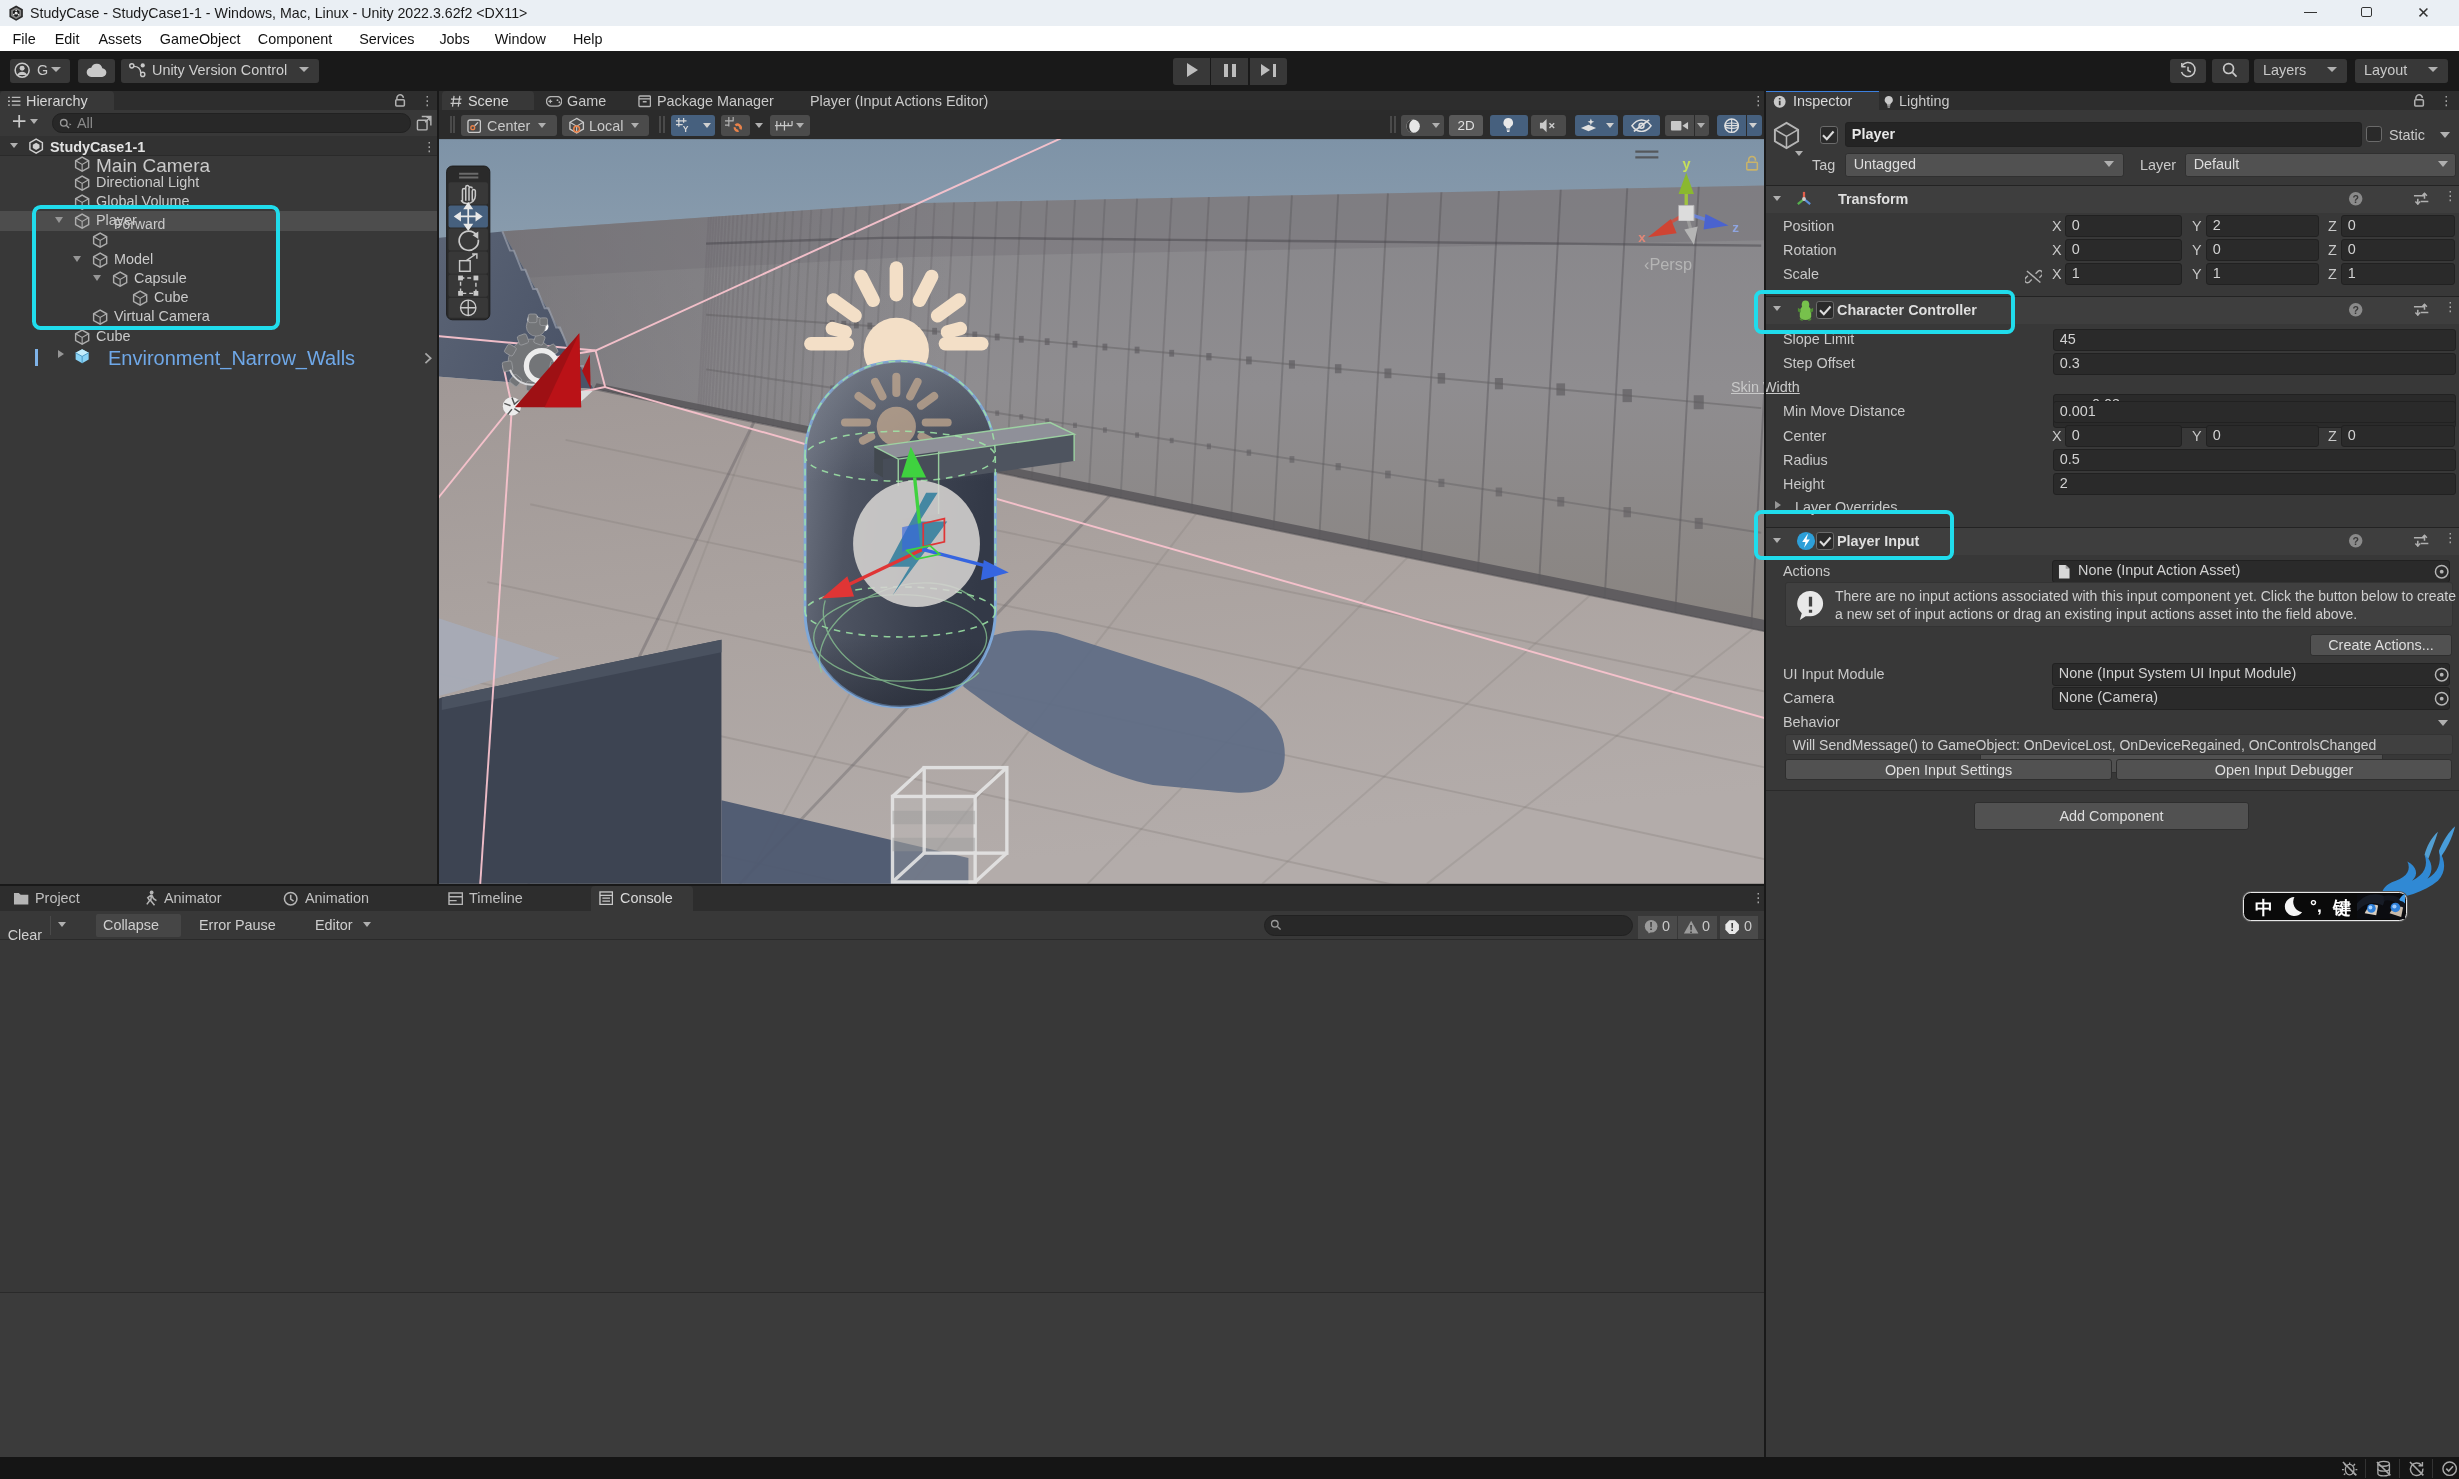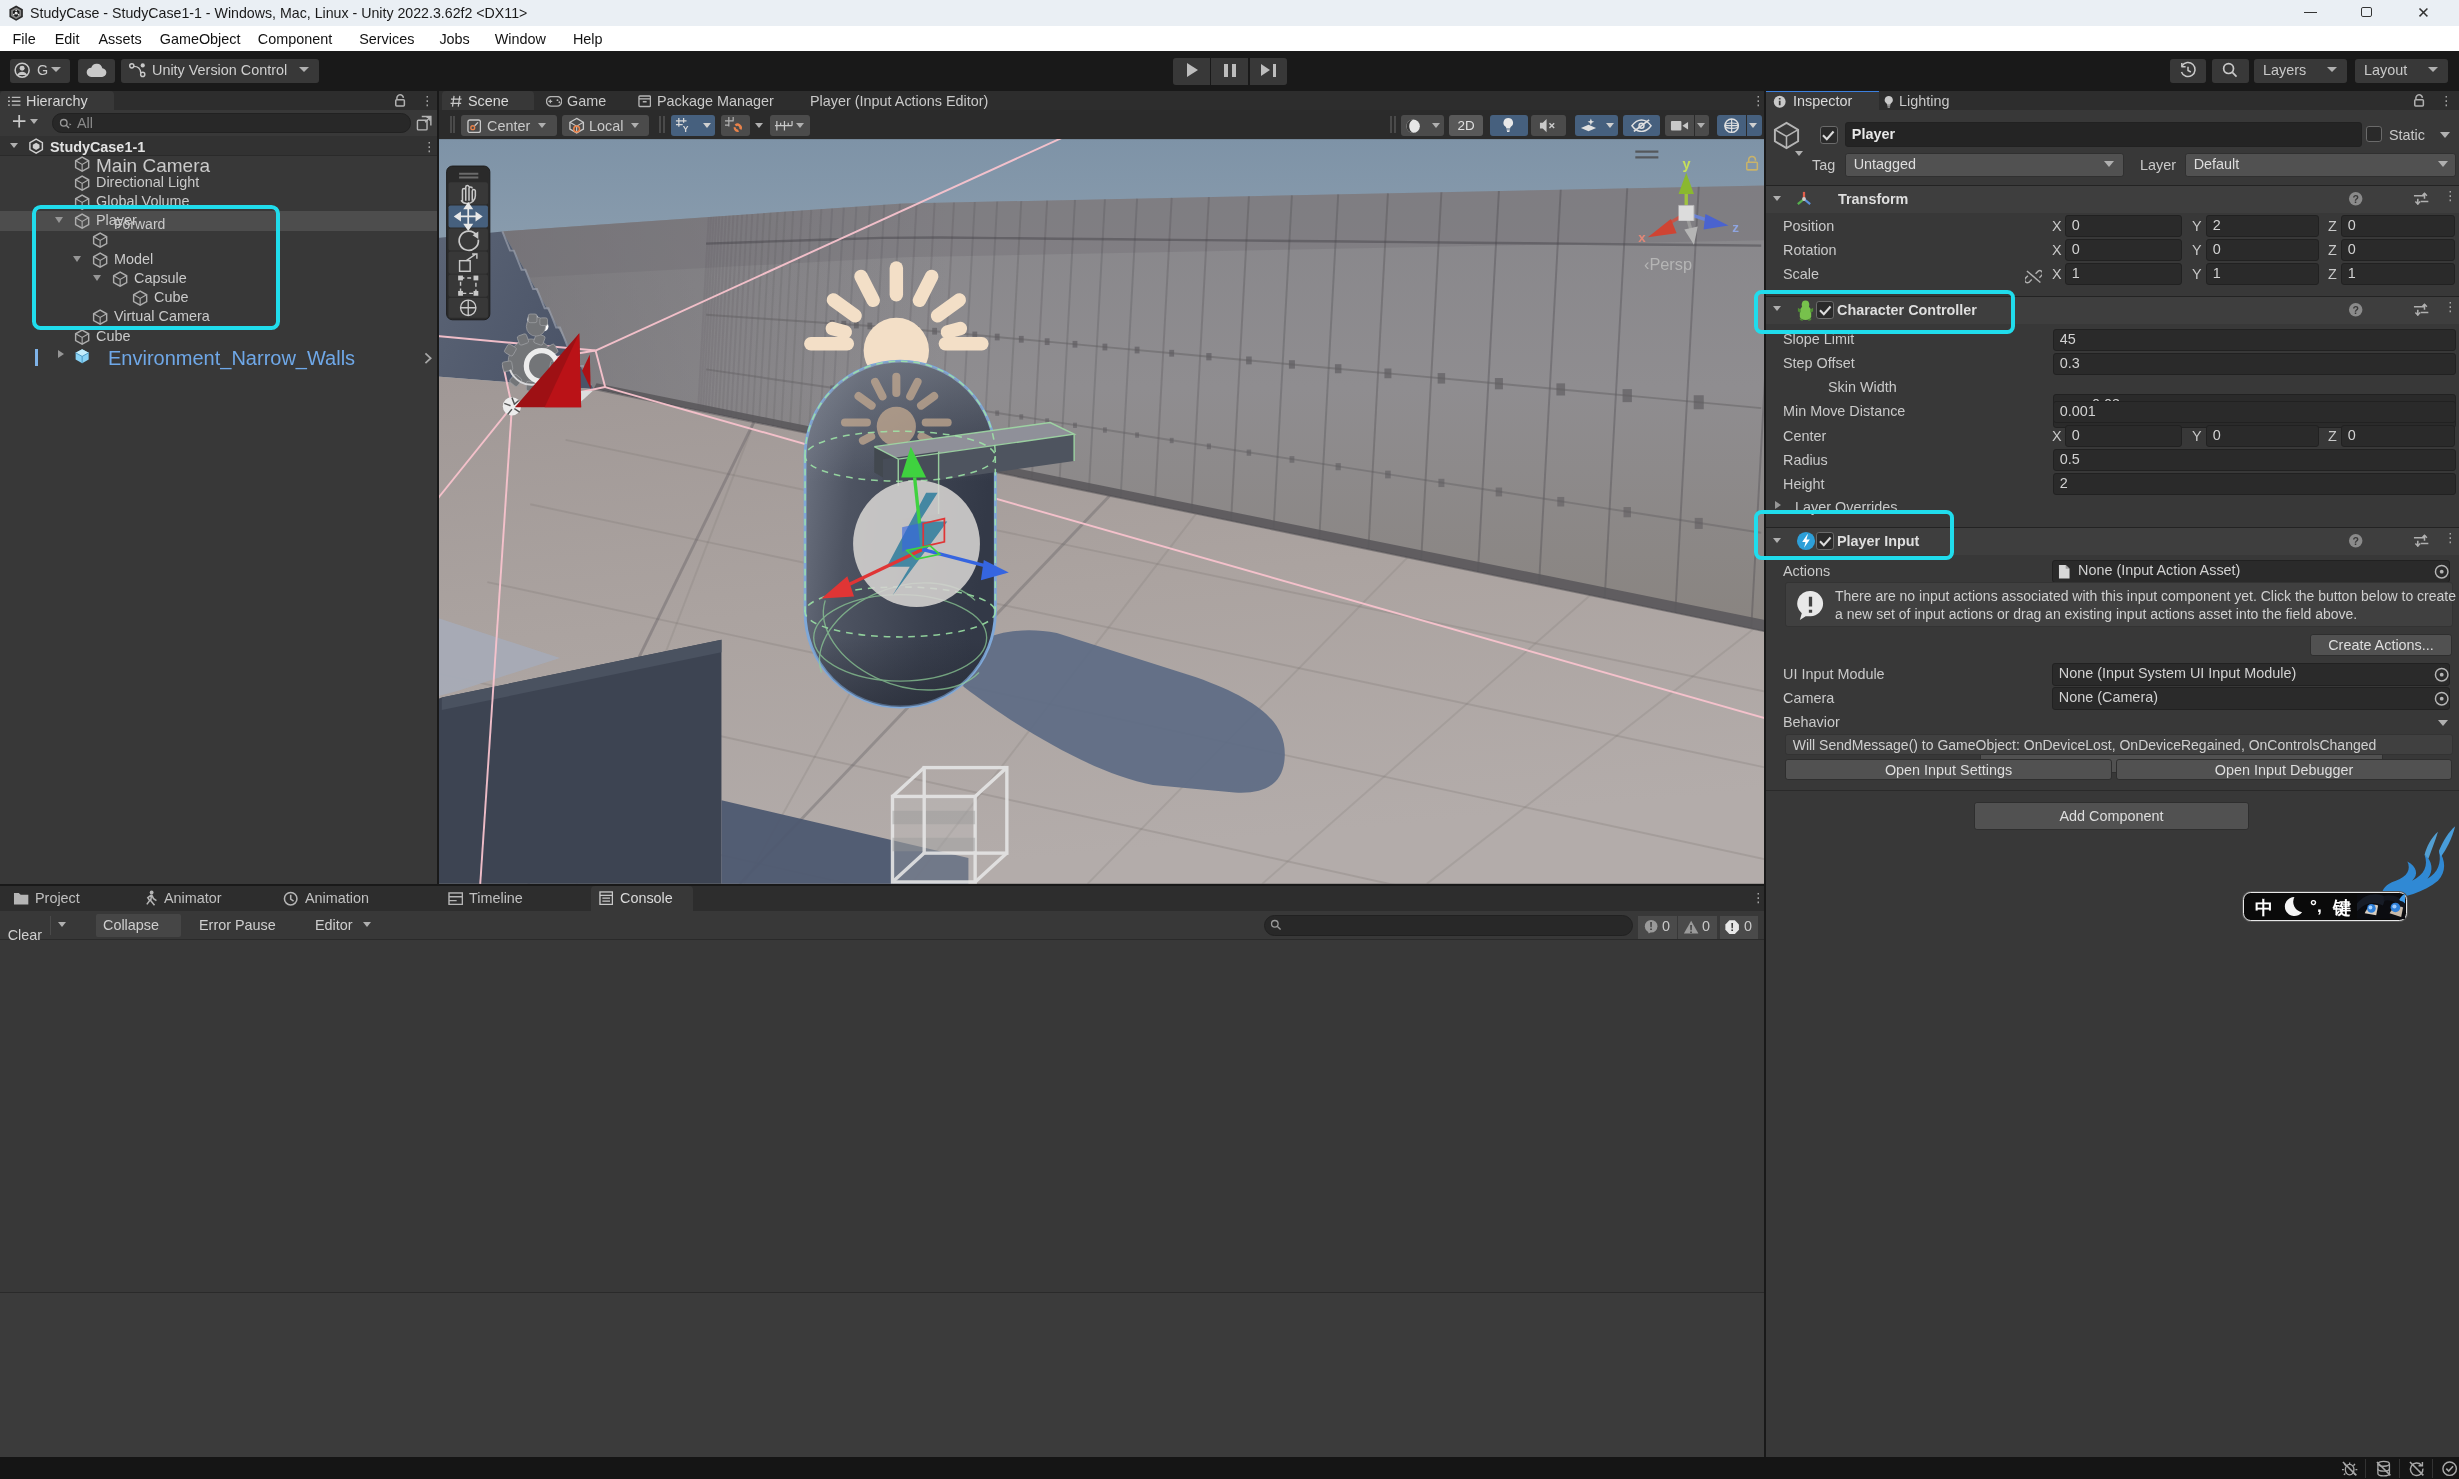--- a/index.html
+++ b/index.html
@@ -824,21 +824,21 @@
           <path d="M1 5h11M8 11h8"></path>
           <path d="M12,2 v6M5,8 v6"></path>
           <path d="M9.5 5l2.5-2.5L14.5 5M7.5 11 5 13.5 2.5 11"></path>
         </g>
       </svg>
       <div class="abs" style="left:2444px;top:299px;color:#b0b0b0;font-size:12.5px;">⋮</div>
       <div class="abs txt" style="left:1783px;top:331px;">Slope Limit</div>
       <div class="abs field" style="left:2053px;top:329px;width:403px;height:22px;">45</div>
       <div class="abs txt" style="left:1783px;top:355px;">Step Offset</div>
       <div class="abs field" style="left:2053px;top:353px;width:403px;height:22px;">0.3</div>
-      <div class="abs txt" style="left:1828px;top:379px;">Skin Width</div>
+      <div class="abs txt" style="left:1731px;top:379px;text-decoration:underline;">Skin Width</div>
       <div class="abs field" style="left:2053px;top:394px;width:403px;height:34px;padding-left:38px;">0.08</div>
       <div class="abs txt" style="left:1783px;top:403px;">Min Move Distance</div>
       <div class="abs field" style="left:2053px;top:401px;width:403px;height:22px;">0.001</div>
       <div class="abs txt" style="left:1783px;top:428px;">Center</div>
       <div class="abs txt" style="left:2052px;top:428px;">X</div>
       <div class="abs field" style="left:2065px;top:425px;width:117px;height:22px;">0</div>
       <div class="abs txt" style="left:2192px;top:428px;">Y</div>
       <div class="abs field" style="left:2206px;top:425px;width:113px;height:22px;">0</div>
       <div class="abs txt" style="left:2328px;top:428px;">Z</div>
       <div class="abs field" style="left:2341px;top:425px;width:114px;height:22px;">0</div>

